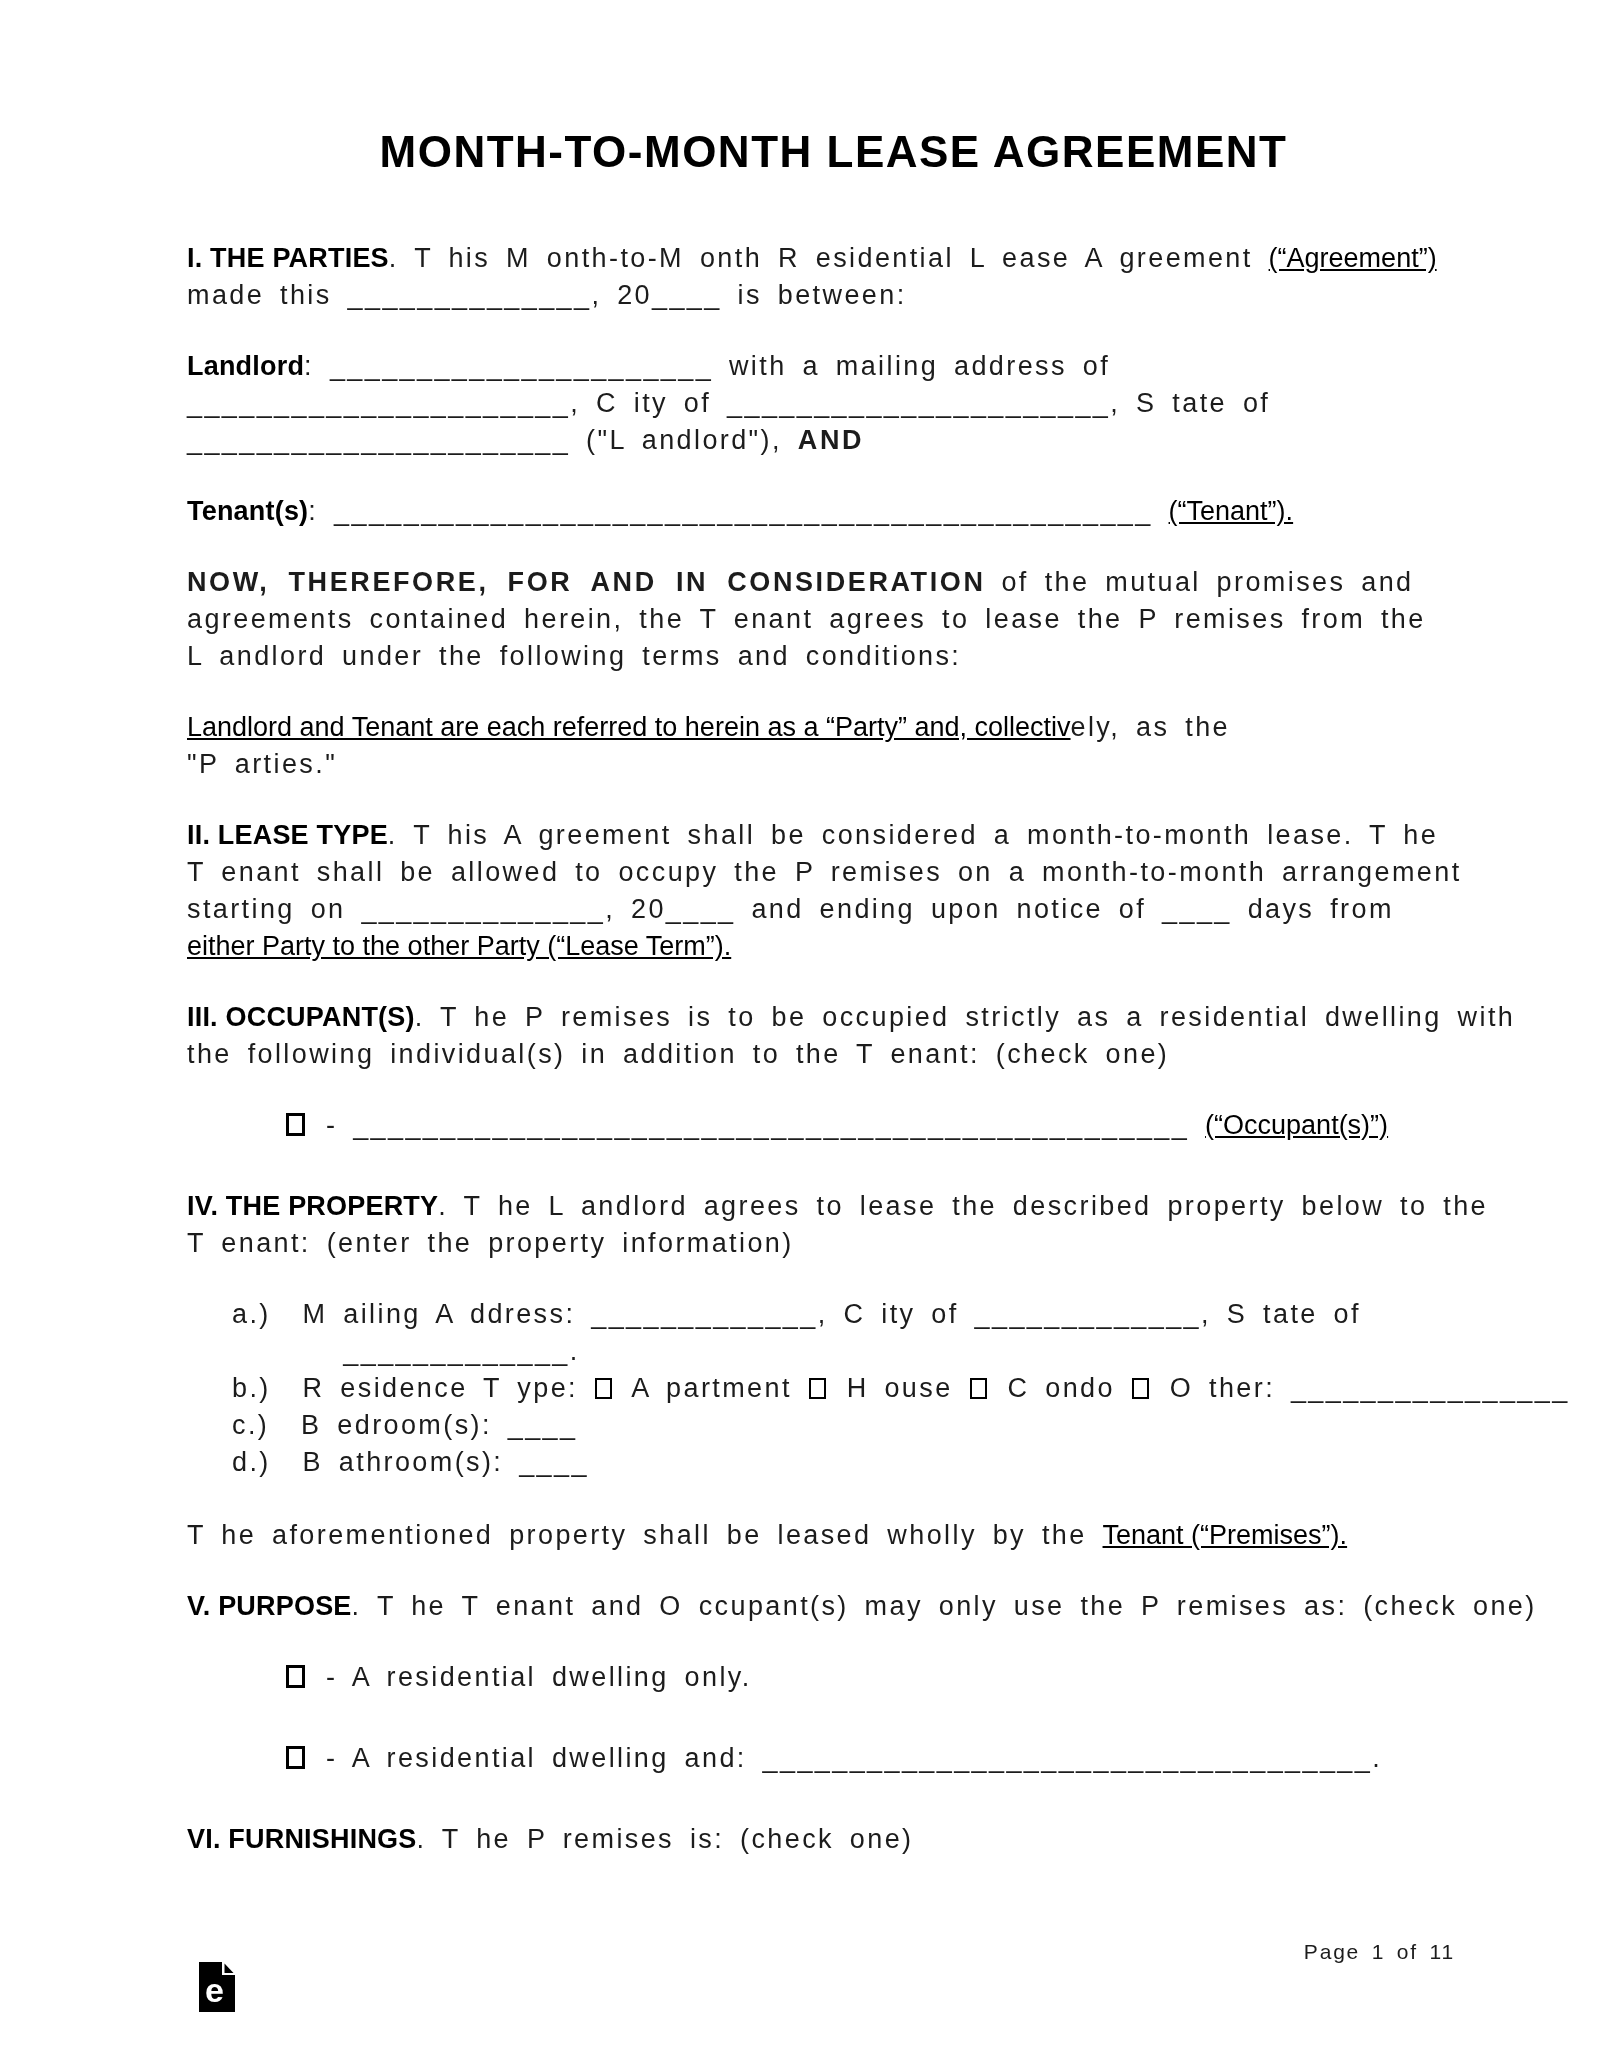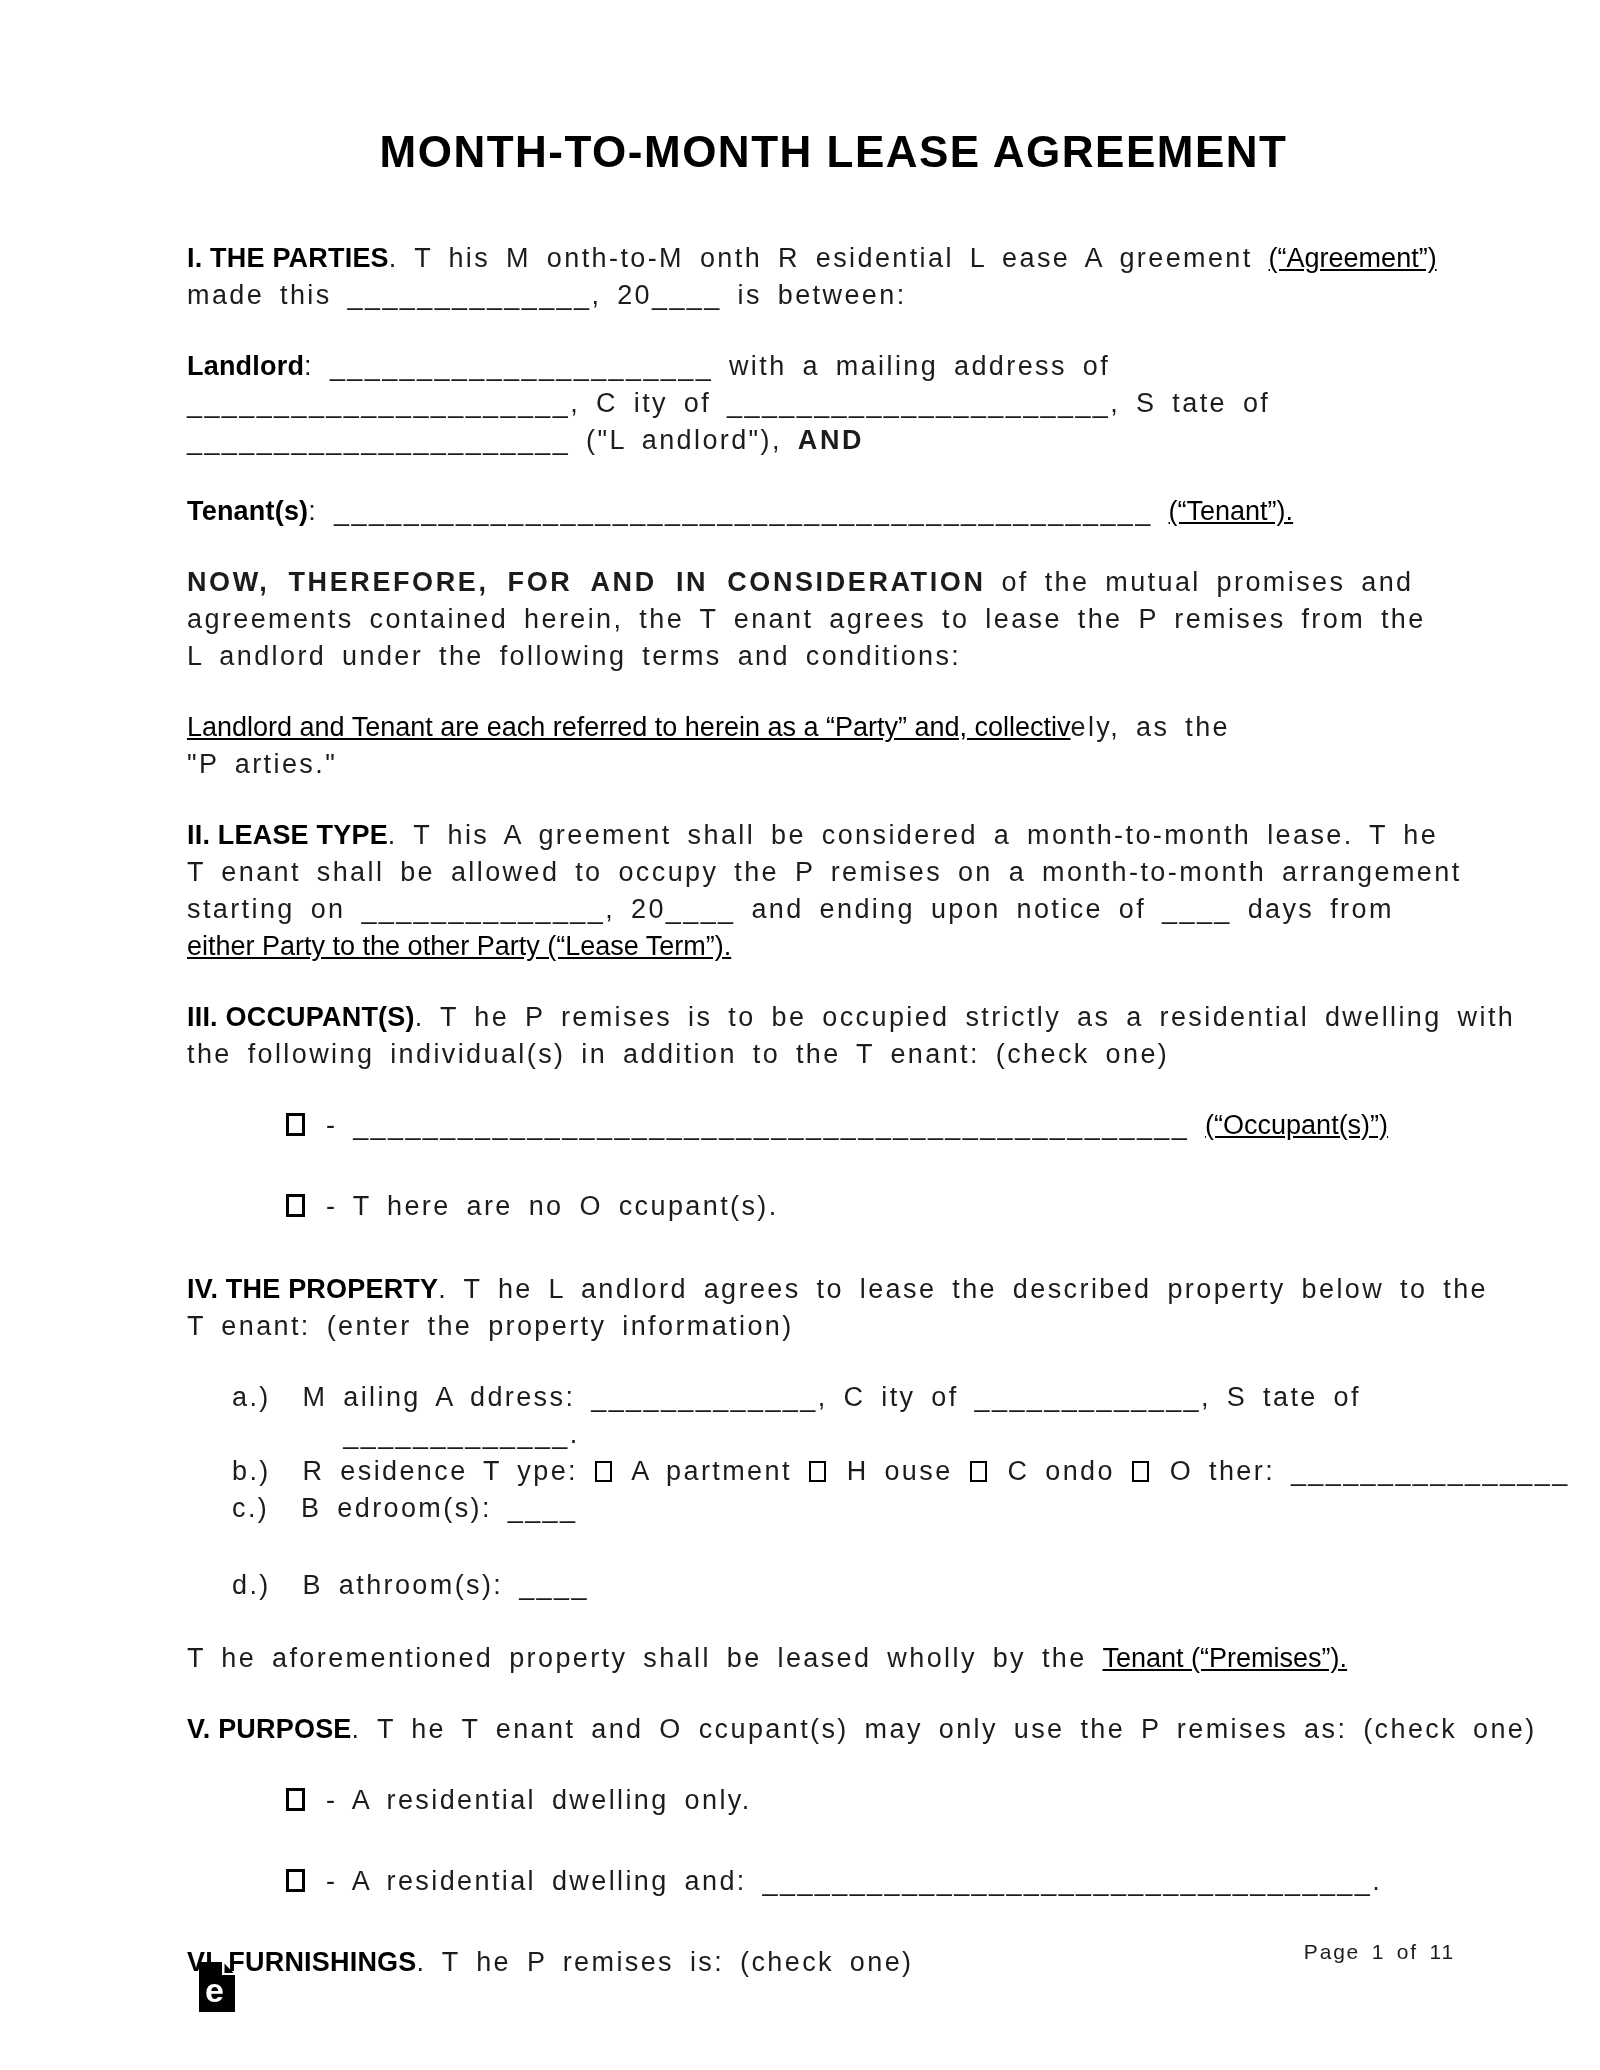--- a/index.html
+++ b/index.html
@@ -103,28 +103,27 @@
 L andlord under the following terms and conditions:</span></div>
       <div class="block"><span class="seg-arial">Landlord and Tenant are each referred to herein as a “Party” and, collectiv</span><span class="seg-thin">ely, as the
 "P arties."</span></div>
       <div class="block"><span class="seg-bold">II. LEASE TYPE</span><span class="seg-thin">. T his A greement shall be considered a month-to-month lease. T he
 T enant shall be allowed to occupy the P remises on a month-to-month arrangement
 starting on ______________, 20____ and ending upon notice of ____ days from
 </span><span class="seg-arial">either Party to the other Party (“Lease Term”).</span></div>
       <div class="block"><span class="seg-bold">III. OCCUPANT(S)</span><span class="seg-thin">. T he P remises is to be occupied strictly as a residential dwelling with
 the following individual(s) in addition to the T enant: (check one)</span></div>
       <div class="block" style="padding-left: 98px; margin-bottom: 44px;"><span class="cb"></span><span class="seg-thin"> - ________________________________________________ </span><span class="seg-arial">(“Occupant(s)”)</span></div>
-      <div class="block" style="padding-left: 98px; margin-bottom: 46px;"><span class="cb"></span><span class="seg-thin"> - T here are no O ccupant(s).</span></div>
       <div class="block"><span class="seg-bold">IV. THE PROPERTY</span><span class="seg-thin">. T he L andlord agrees to lease the described property below to the
 T enant: (enter the property information)</span></div>
       <div class="block" style="padding-left: 45px; margin-bottom: 0px;"><span class="seg-thin">a.)  M ailing A ddress: _____________, C ity of _____________, S tate of
        _____________.</span></div>
       <div class="block" style="padding-left: 45px; margin-bottom: 0px;"><span class="seg-thin">b.)  R esidence T ype: </span><span class="cb cb-sm"></span><span class="seg-thin"> A partment </span><span class="cb cb-sm"></span><span class="seg-thin"> H ouse </span><span class="cb cb-sm"></span><span class="seg-thin"> C ondo </span><span class="cb cb-sm"></span><span class="seg-thin"> O ther: ________________</span></div>
       <div class="block" style="padding-left: 45px; margin-bottom: 0px;"><span class="seg-thin">c.)  B edroom(s): ____</span></div>
-      <div class="block" style="padding-left: 45px; margin-bottom: 36px; margin-top: 40px;"><span class="seg-thin">d.)  B athroom(s): ____</span></div>
+      <div class="block" style="padding-left: 45px; margin-bottom: 36px;"><span class="seg-thin">d.)  B athroom(s): ____</span></div>
       <div class="block"><span class="seg-thin">T he aforementioned property shall be leased wholly by the </span><span class="seg-arial">Tenant (“Premises”).</span></div>
       <div class="block"><span class="seg-bold">V. PURPOSE</span><span class="seg-thin">. T he T enant and O ccupant(s) may only use the P remises as: (check one)</span></div>
       <div class="block" style="padding-left: 98px; margin-bottom: 44px;"><span class="cb"></span><span class="seg-thin"> - A residential dwelling only.</span></div>
       <div class="block" style="padding-left: 98px; margin-bottom: 44px;"><span class="cb"></span><span class="seg-thin"> - A residential dwelling and: ___________________________________.</span></div>
       <div class="block"><span class="seg-bold">VI. FURNISHINGS</span><span class="seg-thin">. T he P remises is: (check one)</span></div>
     </div>
 
   <svg class="footer-logo" width="36" height="50" viewBox="0 0 36 50">
     <path d="M0 0 H23 V13 H36 V50 H0 Z" fill="#000000"></path>
     <path d="M25.5 1.5 L34.5 11 H25.5 Z" fill="#000000"></path>

